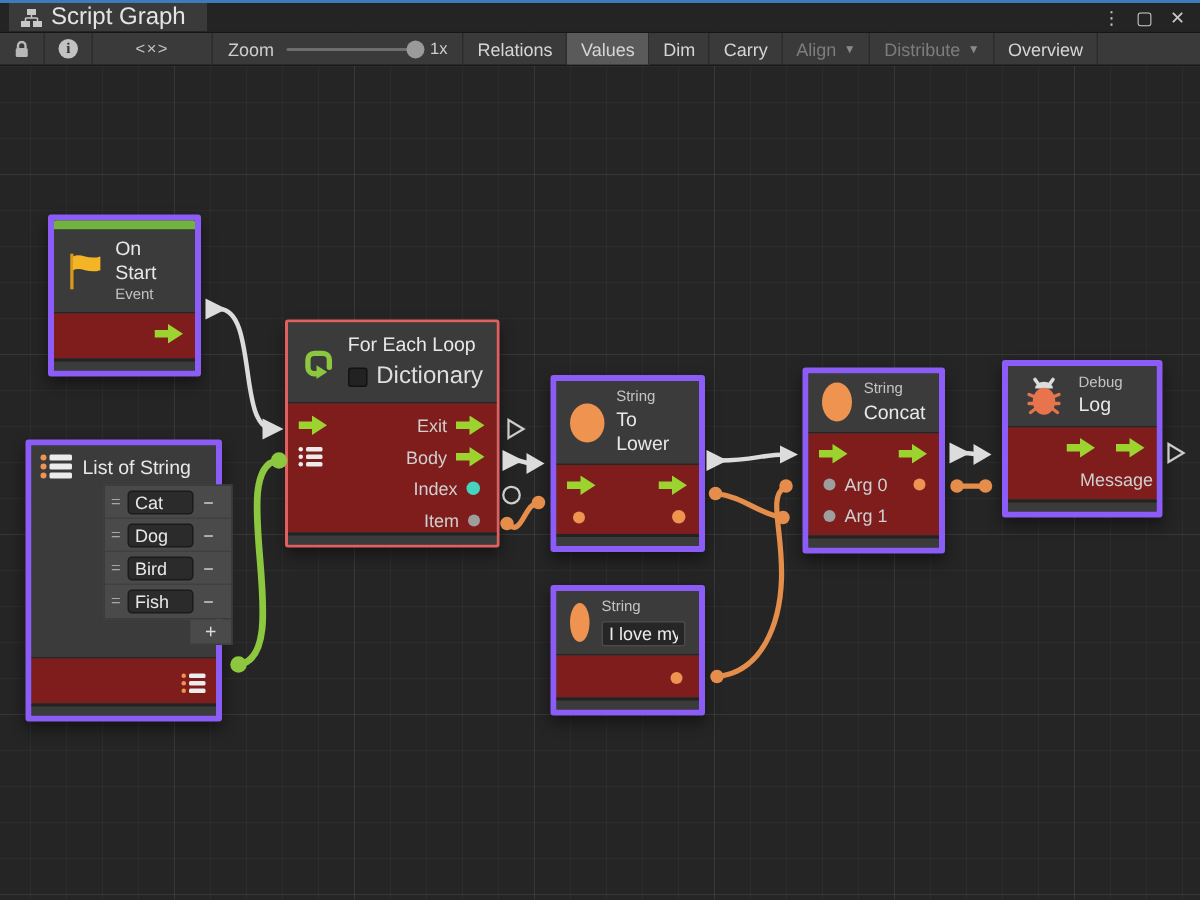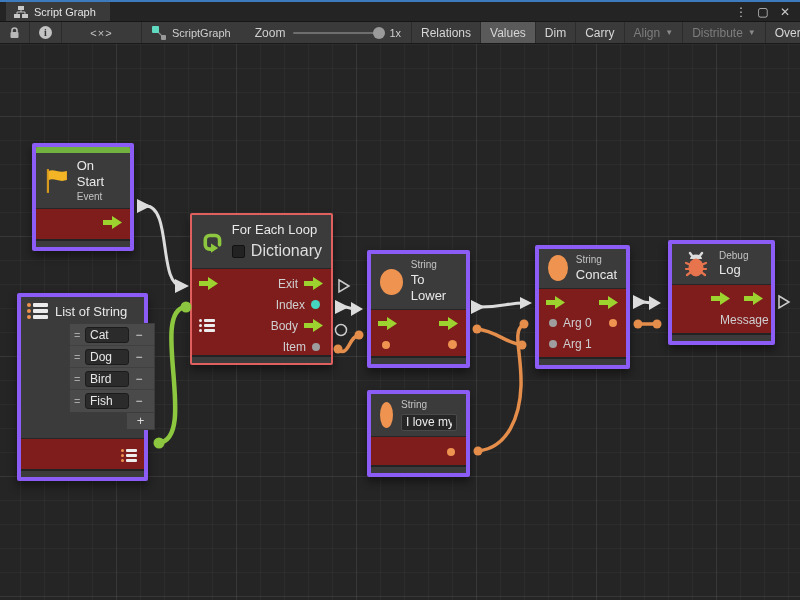--- a/index.html
+++ b/index.html
@@ -13,21 +13,21 @@
       linear-gradient(rgba(255,255,255,0.030) 1px, transparent 1px),
       linear-gradient(90deg, rgba(255,255,255,0.030) 1px, transparent 1px),
       linear-gradient(rgba(255,255,255,0.055) 1px, transparent 1px),
       linear-gradient(90deg, rgba(255,255,255,0.055) 1px, transparent 1px);
     background-size:24px 24px,24px 24px,120px 120px,120px 120px;
     background-position:-4px -4px; }
 
   
   #titlebar { position:absolute; top:0; left:0; width:800px; height:21px; background:#242424; border-top:2px solid #3E7BBE; z-index:20; display:flex; align-items:stretch; }
   #tab { display:flex; align-items:center; gap:6px; background:#3a3a3a; padding:0 14px 0 8px; margin-left:6px; }
-  #tab span { color:#e4e4e4; font-size:11px; }
+  #tab span { color:#e4e4e4; font-size:16px; }
   #wincontrols { margin-left:auto; display:flex; align-items:center; gap:4px; padding-right:6px; }
   .winbtn { color:#c8c8c8; font-size:12px; width:18px; text-align:center; cursor:default; }
 
   
   #toolbar { position:absolute; top:21px; left:0; width:800px; height:23px; background:#3a3a3a; border-top:1px solid #161616; border-bottom:1px solid #191919; z-index:20; display:flex; align-items:stretch; font-size:12px; color:#d6d6d6; }
   .tbtn { display:flex; align-items:center; justify-content:center; padding:0 9px; border-right:1px solid #2c2c2c; white-space:nowrap; }
   .tbtn.active { background:#5a5a5a; }
   .tbtn.disabled { color:#7d7d7d; }
   .tbtn .caret { font-size:8px; margin-left:5px; color:#8a8a8a; }
   #tb-left { display:flex; }
@@ -113,28 +113,20 @@
           <path d="M3 5 V3.5 a2.5 2.5 0 0 1 5 0 V5" stroke="#b8b8b8" stroke-width="1.6" fill="none"></path>
           <rect x="1.5" y="5" width="8" height="6" rx="1" fill="#b8b8b8"></rect>
         </svg>
       </div>
       <div class="tbtn">
         <span style="width:13px;height:13px;border-radius:50%;background:#c2c2c2;color:#333;font-size:10px;font-weight:bold;display:flex;align-items:center;justify-content:center;font-family:'Liberation Serif',serif;">i</span>
       </div>
       <div class="tbtn" style="width:80px;">
         <span style="color:#c4c4c4;font-size:11px;letter-spacing:1px;">&lt;×&gt;</span>
       </div>
-      <div id="graphsel">
-        <svg width="14" height="14" viewBox="0 0 14 14">
-          <path d="M4 4 L11 11" stroke="#8a8a8a" stroke-width="1.2"></path>
-          <rect x="0" y="0" width="7" height="7" rx="1" fill="#5FD9C0"></rect>
-          <rect x="9" y="9" width="5" height="5" rx="1" fill="#9a9a9a"></rect>
-        </svg>
-        <span style="font-size:11px;color:#d0d0d0;">ScriptGraph</span>
-      </div>
       <div id="zoomgrp">
         <span style="color:#cfcfcf;">Zoom</span>
         <div id="zoom-track">
           <div id="zoom-handle"></div>
         </div>
         <span style="color:#cfcfcf;font-size:11px;">1x</span>
       </div>
     </div>
     <div id="tb-right">
       <div class="tbtn">
@@ -271,44 +263,44 @@
         <svg width="20" height="13" viewBox="0 0 20 13">
             <path d="M0,4 h9 V0 l10,6.5 L9,13 V9 H0 z" fill="#9CD32F"></path>
           </svg>
         <span class="spacer"></span>
         <span class="plabel">Exit</span>
         <svg width="20" height="13" viewBox="0 0 20 13">
             <path d="M0,4 h9 V0 l10,6.5 L9,13 V9 H0 z" fill="#9CD32F"></path>
           </svg>
       </div>
       <div class="prow">
+        <span class="list-icon small">
+          <span class="lrow">
+              <span class="ldot"></span>
+              <span class="lbar"></span>
+            </span>
+          <span class="lrow">
+              <span class="ldot"></span>
+              <span class="lbar"></span>
+            </span>
+          <span class="lrow">
+              <span class="ldot"></span>
+              <span class="lbar"></span>
+            </span>
+        </span>
+        <span class="spacer"></span>
+        <span class="plabel">Body</span>
+        <svg width="20" height="13" viewBox="0 0 20 13">
+            <path d="M0,4 h9 V0 l10,6.5 L9,13 V9 H0 z" fill="#9CD32F"></path>
+          </svg>
+      </div>
+      <div class="prow">
         <span class="spacer"></span>
         <span class="plabel">Index</span>
         <span class="dot teal" style="margin-right:4px;"></span>
-      </div>
-      <div class="prow">
-        <span class="list-icon small">
-          <span class="lrow">
-              <span class="ldot"></span>
-              <span class="lbar"></span>
-            </span>
-          <span class="lrow">
-              <span class="ldot"></span>
-              <span class="lbar"></span>
-            </span>
-          <span class="lrow">
-              <span class="ldot"></span>
-              <span class="lbar"></span>
-            </span>
-        </span>
-        <span class="spacer"></span>
-        <span class="plabel">Body</span>
-        <svg width="20" height="13" viewBox="0 0 20 13">
-            <path d="M0,4 h9 V0 l10,6.5 L9,13 V9 H0 z" fill="#9CD32F"></path>
-          </svg>
       </div>
       <div class="prow">
         <span class="spacer"></span>
         <span class="plabel">Item</span>
         <span class="dot gray" style="margin-right:4px;"></span>
       </div>
     </div>
     <div class="nfooter"></div>
   </div>
 

